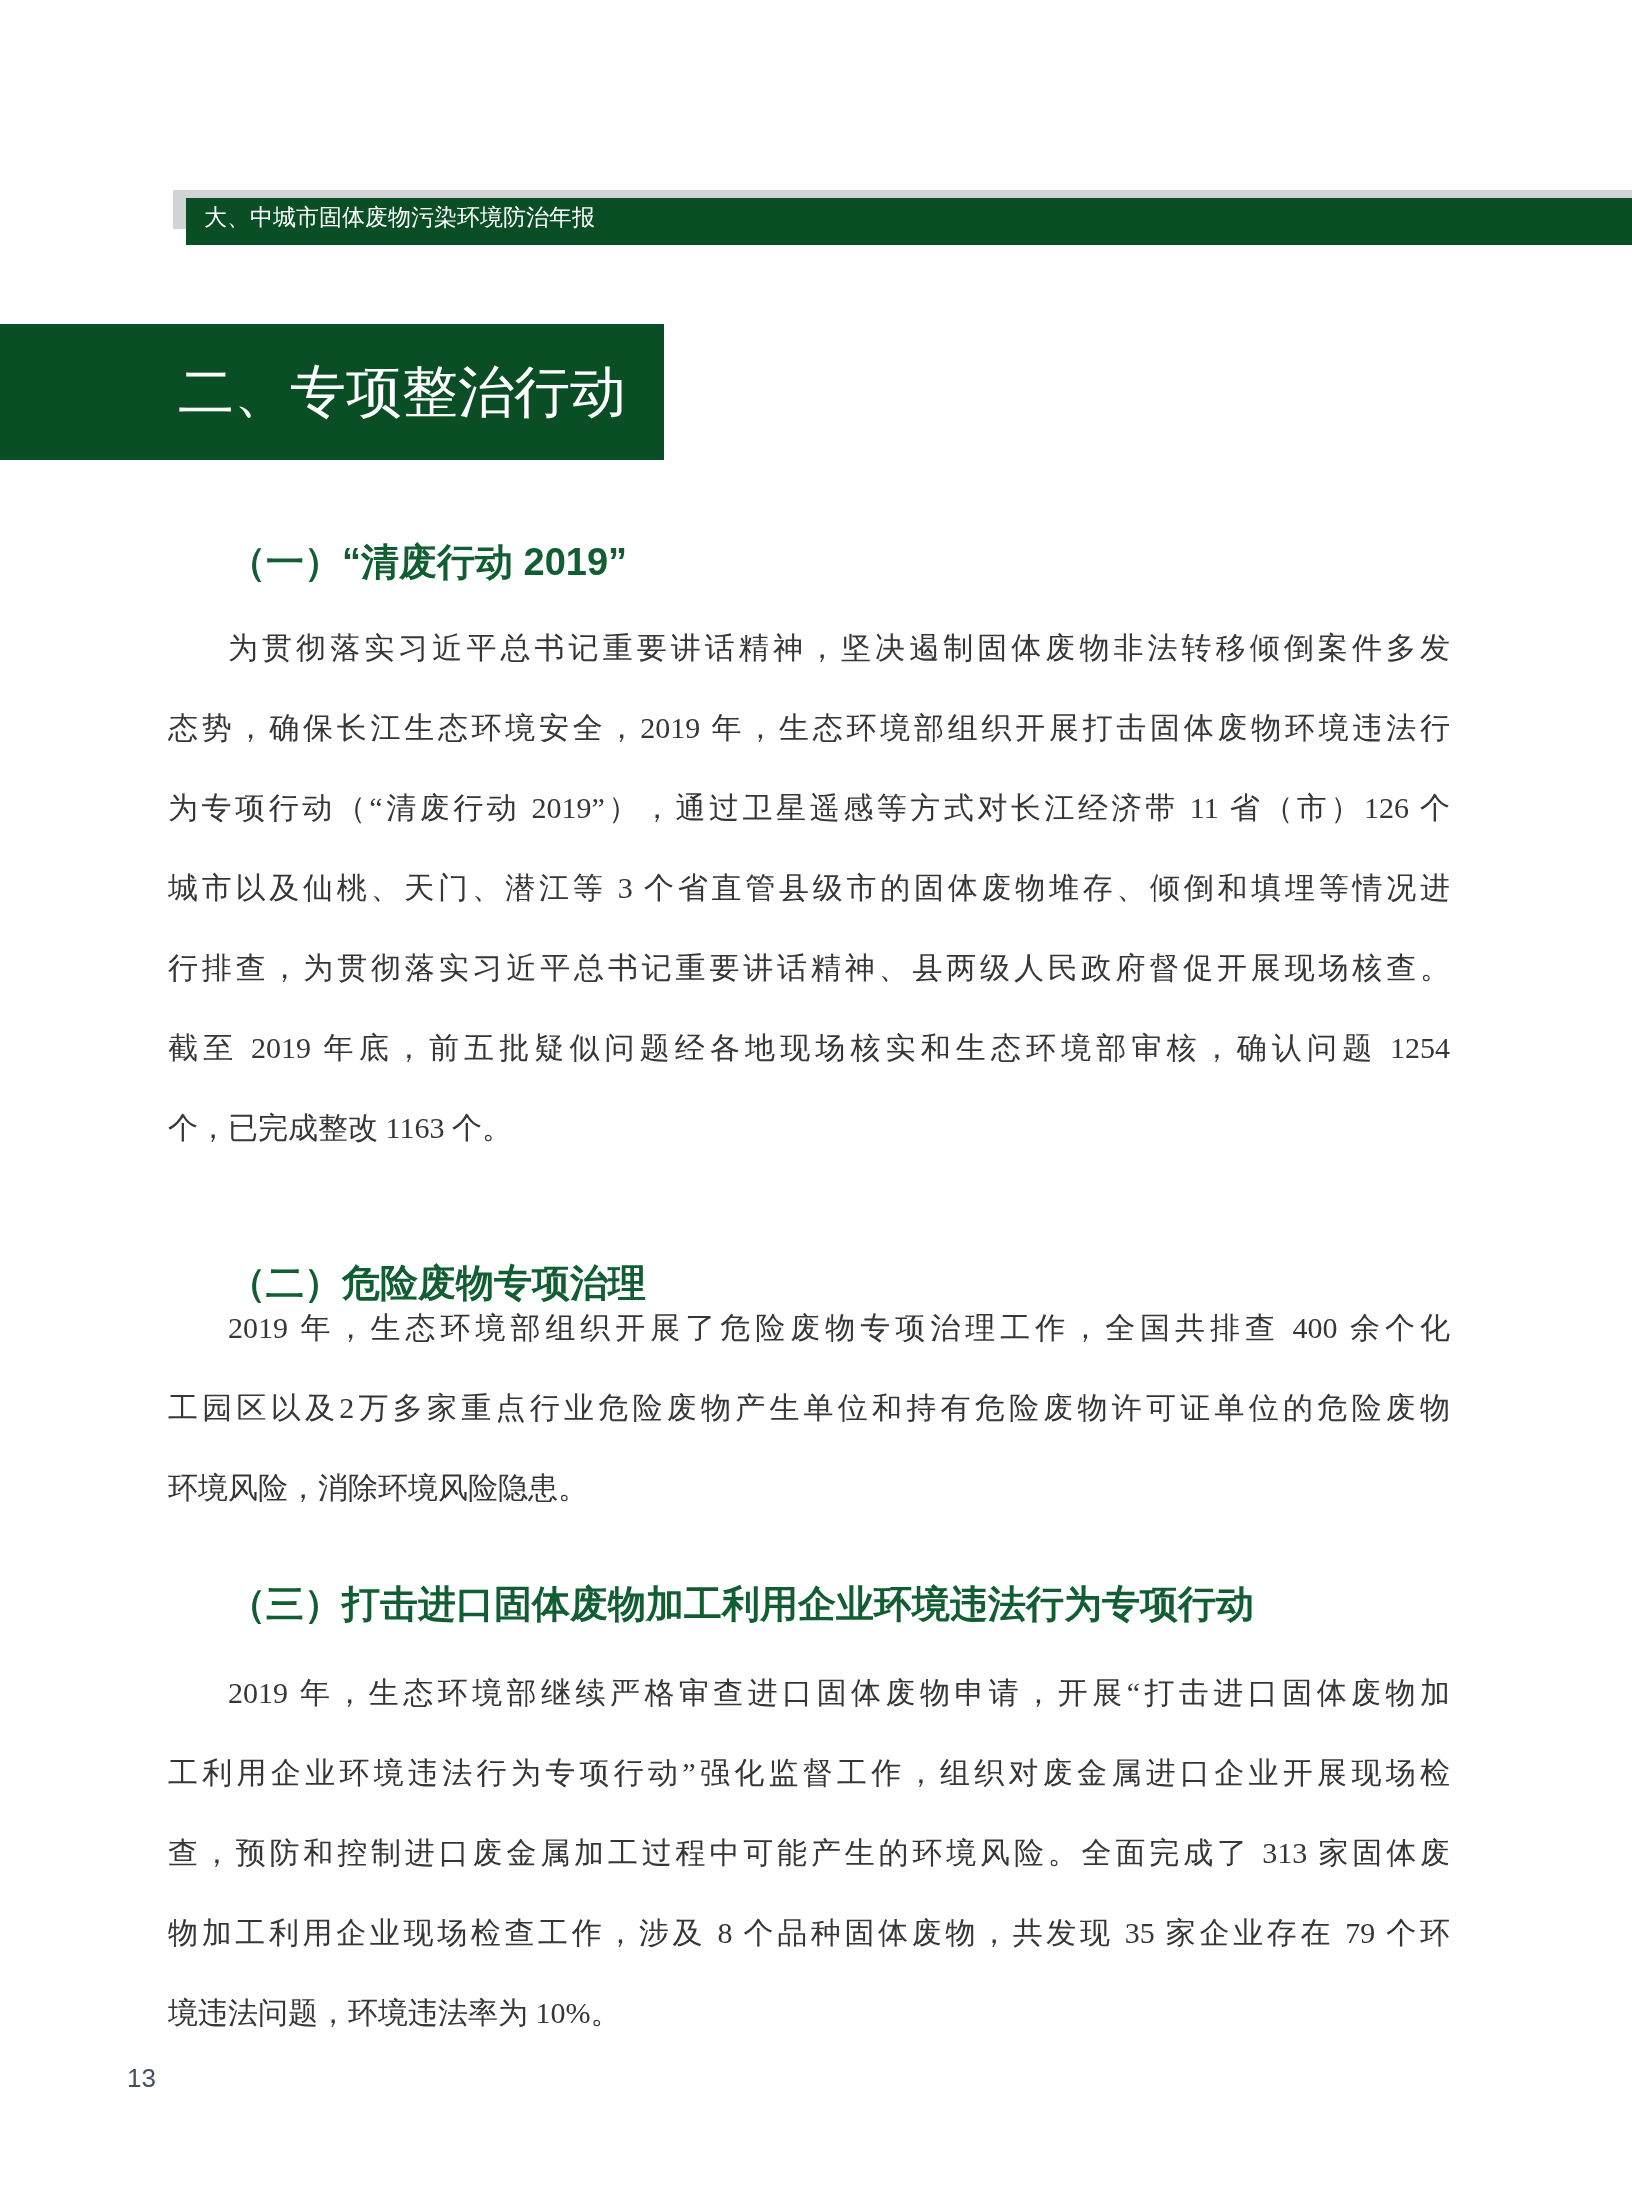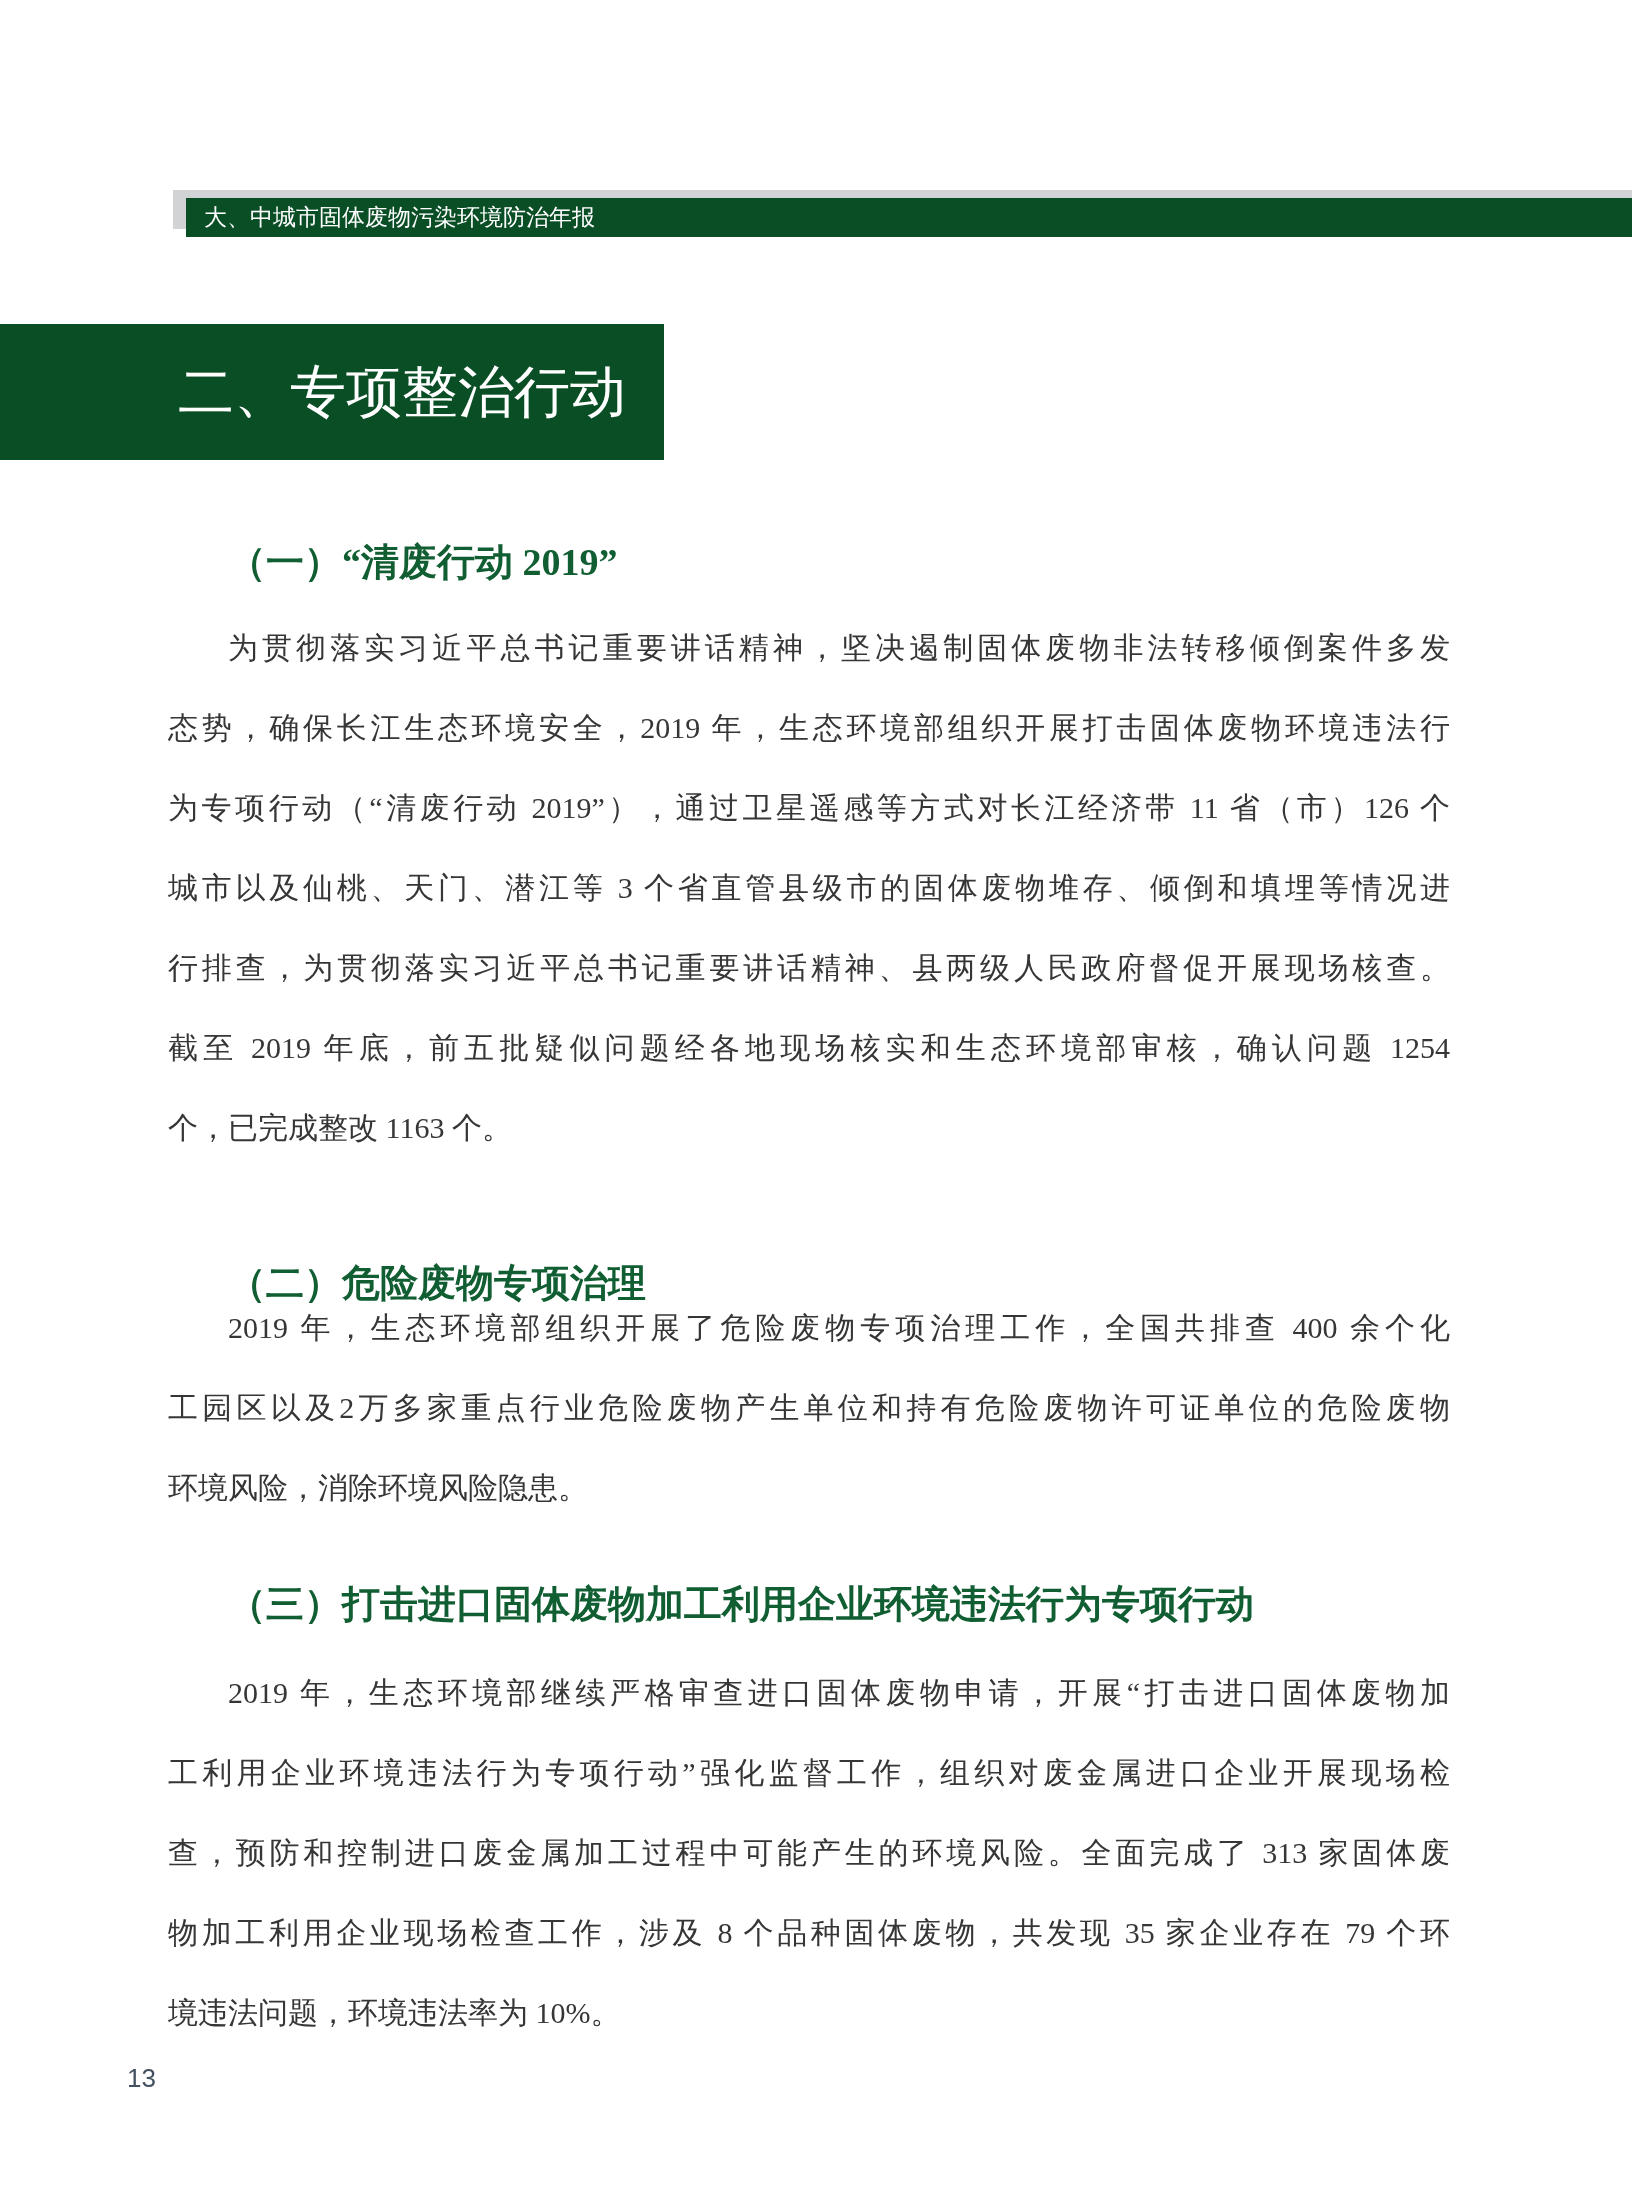--- a/index.html
+++ b/index.html
@@ -23,21 +23,21 @@
     top: 190px;
     width: 1459px;
     height: 39px;
     background: #d1d3d4;
   }
   .header-bar {
     position: absolute;
     left: 186px;
     top: 198px;
     width: 1446px;
-    height: 39px;
+    height: 47px;
     background: #0a4e26;
     color: #ffffff;
     font-family: "Liberation Sans", sans-serif;
     font-size: 23px;
     line-height: 39px;
     padding-left: 18px;
     box-sizing: border-box;
     white-space: nowrap;
     overflow: hidden;
   }
@@ -59,21 +59,21 @@
     box-sizing: border-box;
     white-space: nowrap;
     overflow: hidden;
   }
 
   
   .sec-h {
     position: absolute;
     left: 228px;
     color: #115e33;
-    font-family: Liberation Serif, serif;
+    font-family: Liberation Sans, sans-serif;
     font-size: 38px;
     font-weight: bold;
     line-height: 56px;
     white-space: nowrap;
   }
   .sec-h1 { top: 534px; }
   .sec-h2 { top: 1218px; margin-top: 37px; }
   .sec-h3 { top: 1576px; }
 
   

